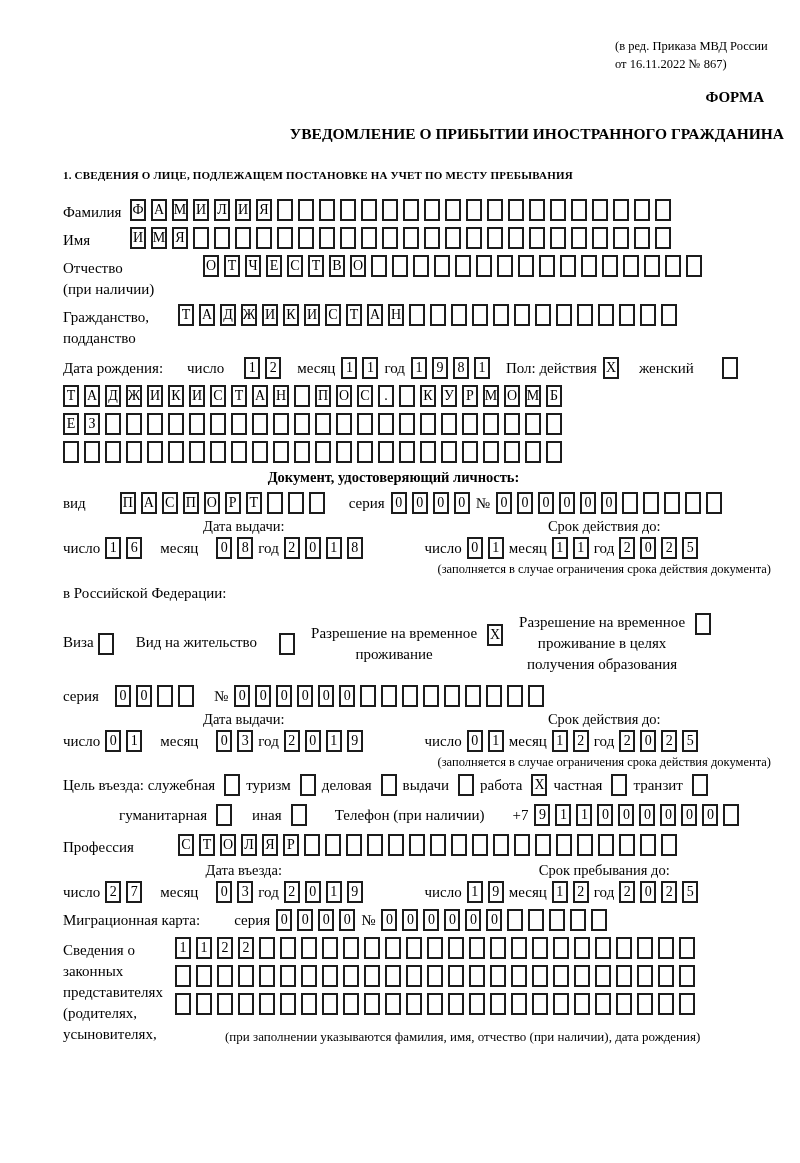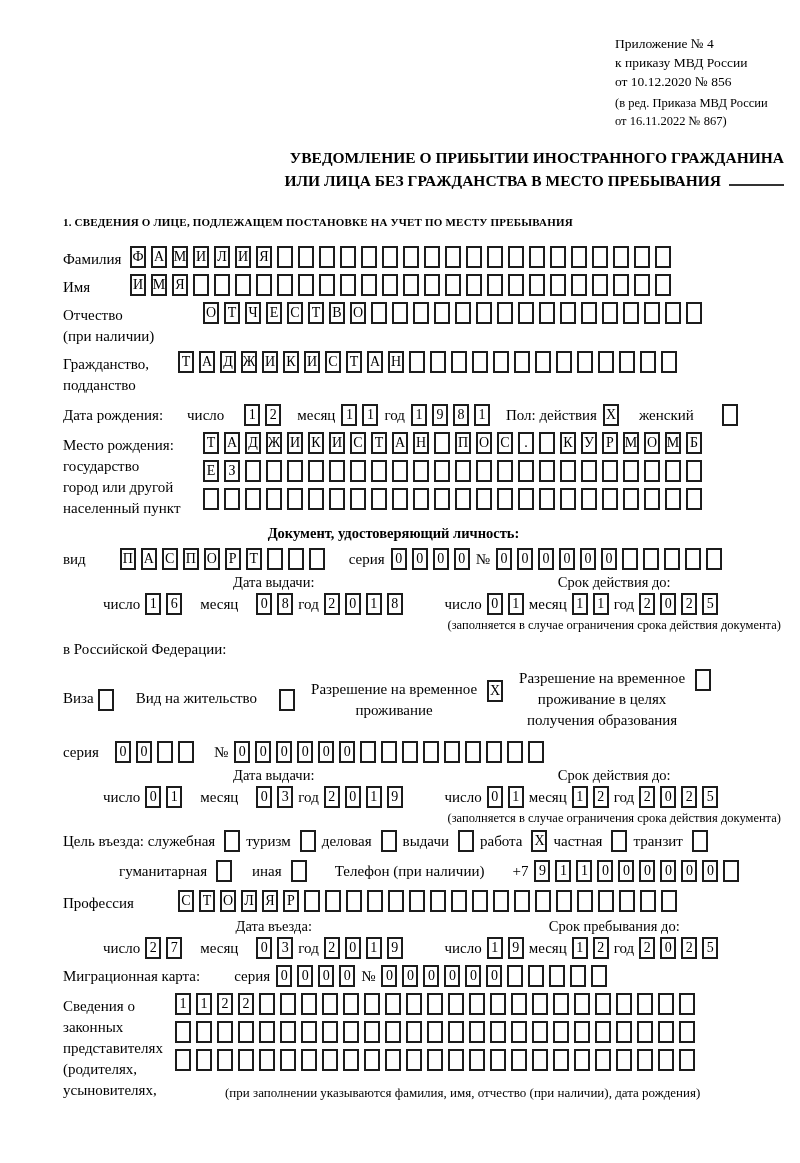--- a/index.html
+++ b/index.html
@@ -29,21 +29,21 @@
   .cell  { flex: 0 0 auto; width: 16px; height: 22px; border: 2px solid #1c1c1c; background: #fff;
            display: inline-flex; align-items: center; justify-content: center; font-size: 14px; }
   .cellrows > .cells { margin-bottom: 6px; }
   .cellrows > .cells:last-of-type { margin-bottom: 0; }
 
   .inl { display: flex; align-items: center; gap: 6px; font-size: 15px; margin-bottom: 4px; flex-wrap: nowrap; }
   .sl { flex: 0 0 auto; }
 
   .chead { text-align: center; font-weight: bold; font-size: 14.5px; margin: 6px 0 6px 0; padding-right: 60px; }
 
-  .daterow { display: flex; margin-top: 2px; margin-bottom: 4px; margin-left: 40px; }
+  .daterow { display: flex; margin-top: 2px; margin-bottom: 4px; }
   .dcol { }
   .dc1 { width: 362px; }
   .dc2 { width: 360px; }
   .dhead { text-align: center; font-size: 14.5px; margin-bottom: 2px; }
   .dline { display: flex; align-items: center; gap: 5px; font-size: 15px; }
   .dnote { font-size: 12.5px; margin-top: 3px; text-align: center; }
 
   .para { font-size: 15px; line-height: 25px; margin-top: 4px; }
 
   .ptyperow { display: flex; align-items: center; margin-top: 6px; margin-bottom: 10px; font-size: 15px; }
@@ -57,33 +57,28 @@
 
   .note-final { font-size: 13px; margin-top: 14px; padding-left: 50px; }
 
   .gap4 { width: 4px; } .gap8 { width: 8px; } .gap12 { width: 12px; } .gap16 { width: 16px; } .gap22 { width: 22px; }
 </style>
 </head>
 <body>
 
 <div class="page">
 
-  <div class="ref">
-    <div>Приложение № 4</div>
-    <div>к приказу МВД России</div>
-    <div>от 10.12.2020 № 856</div>
-  </div>
   <div class="ref2">
     <div>(в ред. Приказа МВД России</div>
     <div>от 16.11.2022 № 867)</div>
   </div>
+  <div class="forma">ФОРМА</div>
 
   <div class="title">
     <div>УВЕДОМЛЕНИЕ О ПРИБЫТИИ ИНОСТРАННОГО ГРАЖДАНИНА</div>
-    <div><span>ИЛИ ЛИЦА БЕЗ ГРАЖДАНСТВА В МЕСТО ПРЕБЫВАНИЯ</span><span class="uline"></span></div>
   </div>
 
   <div class="sec">1. СВЕДЕНИЯ О ЛИЦЕ, ПОДЛЕЖАЩЕМ ПОСТАНОВКЕ НА УЧЕТ ПО МЕСТУ ПРЕБЫВАНИЯ</div>
 
   <div class="row">
     <span class="lbl w-fam">Фамилия</span>
     <span class="cells">
         <span class="cell">Ф</span>
         <span class="cell">А</span>
         <span class="cell">М</span>
@@ -238,26 +233,20 @@
       </span>
     <span class="gap8"></span>
     <span class="sl">женский</span>
     <span class="gap16"></span>
     <span class="cells">
         <span class="cell"></span>
       </span>
   </div>
 
   <div class="row" style="margin-top:6px">
-    <span class="lbl w-bp">
-      <span>Место рождения:</span><br>
-      <span>государство</span><br>
-      <span>город или другой</span><br>
-      <span>населенный пункт</span>
-    </span>
     <span class="cellrows">
       <span class="cells" style="display:flex">
           <span class="cell">Т</span>
           <span class="cell">А</span>
           <span class="cell">Д</span>
           <span class="cell">Ж</span>
           <span class="cell">И</span>
           <span class="cell">К</span>
           <span class="cell">И</span>
           <span class="cell">С</span>

